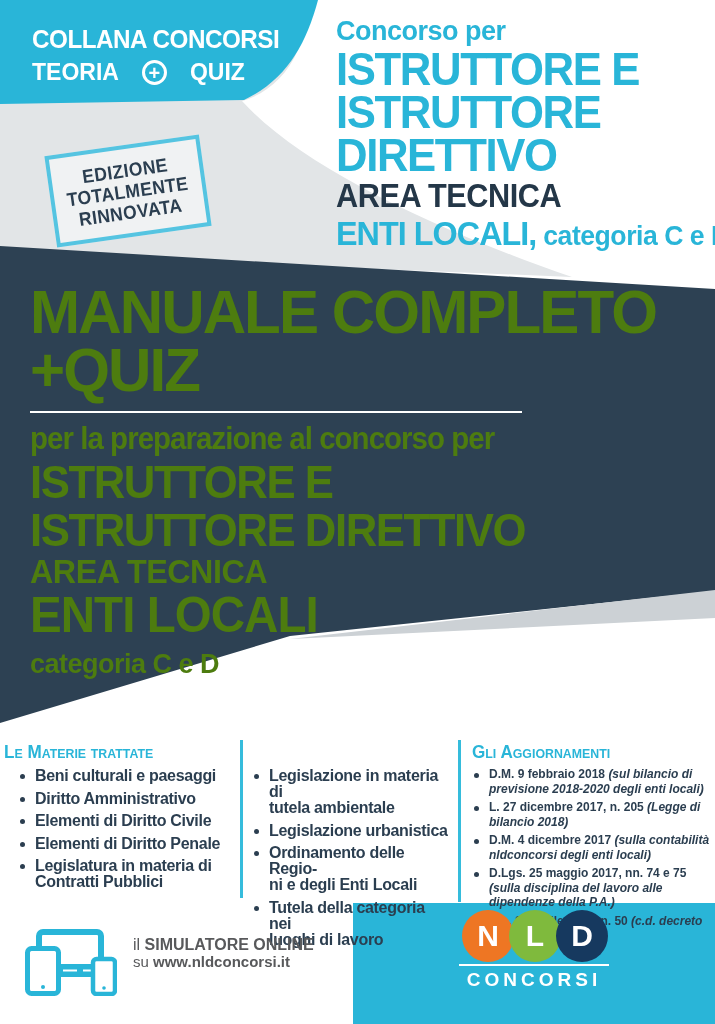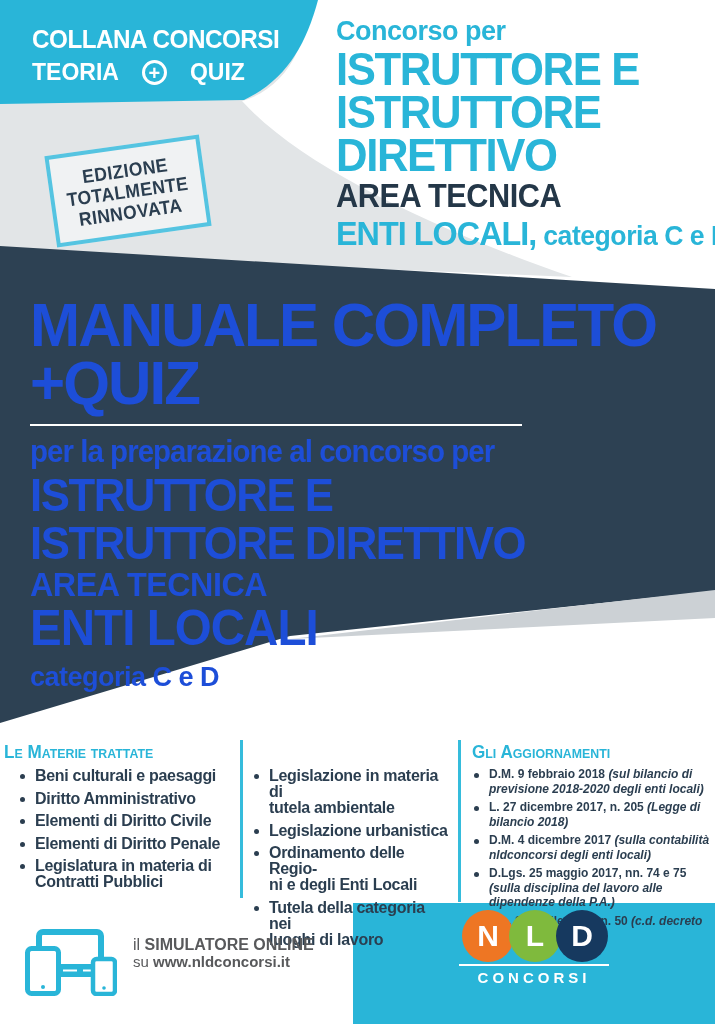--- a/index.html
+++ b/index.html
@@ -37,21 +37,21 @@
   
   .toptitle{left:336px;top:16px;width:375px;}
   .kicker{color:#29b5d8;font-size:27px;font-weight:700;letter-spacing:-.5px;}
   .bigline{color:#29b5d8;font-size:47px;line-height:43px;font-weight:800;letter-spacing:-1.5px;transform:scaleX(.93);transform-origin:left;}
   .toptitle .sub{color:#243748;font-size:33px;line-height:33px;font-weight:800;letter-spacing:-.5px;transform:scaleX(.93);transform-origin:left;margin-top:3px;}
   .enti-line{margin-top:2px;white-space:nowrap;transform:scaleX(.95);transform-origin:left;}
   .enti-line .a{color:#29b5d8;font-size:34px;font-weight:800;letter-spacing:-1px;}
   .enti-line .b{color:#29b5d8;font-size:28px;font-weight:700;letter-spacing:-.5px;}
 
   
-  .main-title{left:30px;top:296px;width:660px;color:#1d4ed8;}
+  .main-title{left:30px;top:283px;width:660px;color:#4d7c0f;}
   .mt-big{font-size:62px;line-height:58px;font-weight:800;letter-spacing:-2px;transform:scaleX(.97);transform-origin:left;}
   .mt-rule{margin:12px 0 8px 0;width:492px;height:2px;background:#fff;}
   .mt-intro{font-size:31px;font-weight:800;letter-spacing:-1px;transform:scaleX(.95);transform-origin:left;}
   .mt-line34{font-size:46px;line-height:45px;font-weight:800;letter-spacing:-1.5px;transform:scaleX(.95);transform-origin:left;margin-top:3px;}
   .mt-line5{font-size:34px;line-height:36px;font-weight:800;letter-spacing:-.5px;transform:scaleX(.95);transform-origin:left;}
   .mt-line6{font-size:50px;line-height:52px;font-weight:800;letter-spacing:-1px;transform:scaleX(.95);transform-origin:left;}
   .mt-line7{font-size:27px;font-weight:700;margin-top:8px;letter-spacing:-.5px;}
 
   
   .colhead{color:#29b5d8;font-weight:700;font-size:18px;font-variant:small-caps;letter-spacing:0;transform:scaleX(.95);transform-origin:left;white-space:nowrap;}
@@ -80,21 +80,21 @@
   .promo-text .bold{font-weight:800;}
 
   
   .logo-circles{left:462px;top:910px;width:172px;height:52px;}
   .circle{
     position:absolute;top:0;width:52px;height:52px;border-radius:50%;
     display:flex;align-items:center;justify-content:center;
     color:#fff;font-size:30px;font-weight:800;
   }
   .logo-rule{left:459px;top:964px;width:150px;height:2px;background:#fff;}
-  .logo-word{left:459px;top:969px;width:150px;text-align:center;color:#fff;font-size:15px;font-weight:700;letter-spacing:4px;}
+  .logo-word{left:459px;top:969px;width:150px;text-align:center;color:#fff;font-size:19px;font-weight:700;letter-spacing:4px;}
 </style>
 </head>
 <body>
 
 <div class="page">
 
   <svg class="abs" style="left:0;top:0" width="715" height="1024" viewBox="0 0 715 1024">
 
     <path d="M0,50 L298,50 C286,78 264,95 242,101 C300,165 430,228 572,277 L0,253 Z" fill="#e2e5e7"></path>
 

